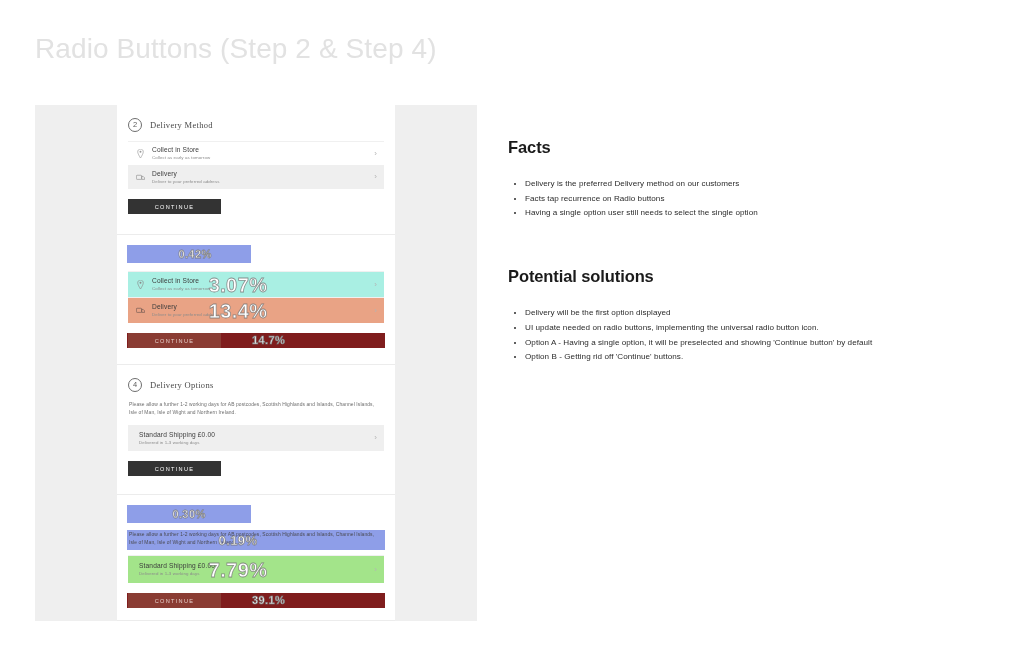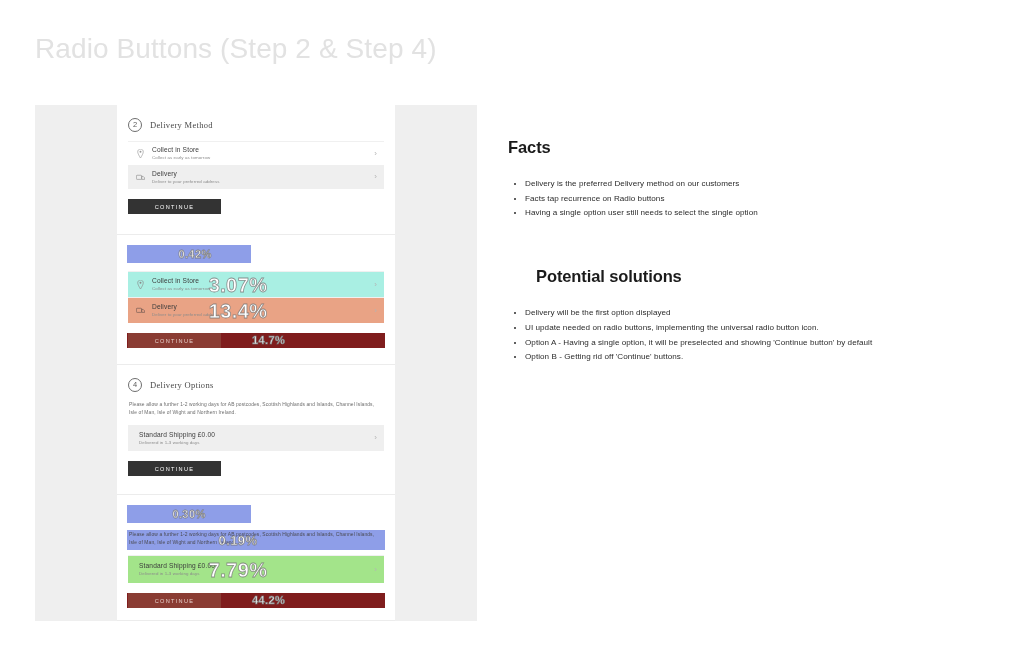--- a/index.html
+++ b/index.html
@@ -152,21 +152,21 @@
   .heat-green  { background: #a3e48a; }
 
   .row-tint { position:absolute; left:0; top:0; right:0; bottom:0; z-index:1; }
 
   
   .right-col { position: absolute; left: 508px; top: 138px; width: 430px; }
   .sec-title {
     font-size: 16.5px; font-weight: 700; color: #1b1b1b;
     letter-spacing: -0.1px; margin: 0 0 20px 0;
   }
-  .sec-title.second { margin-top: 46px; margin-left: 28px; }
+  .sec-title.second { margin-top: 46px; }
   .bullets { margin: 0; padding: 0 0 0 17px; list-style: disc; }
   .bullets li {
     font-size: 8.1px; color: #2b2b2b; line-height: 1.82;
     letter-spacing: 0.05px;
   }
   .bullets li::marker { font-size: 7px; }
 </style>
 </head>
 <body>
 
@@ -315,21 +315,21 @@
           <div class="opt-sub">Delivered in 1-3 working days</div>
         </div>
         <span class="chev" style="position:relative;z-index:2;">›</span>
         <div class="heat" style="left:70px; top:0; width:80px; height:28px; background:transparent;">
           <span class="heat-val" style="font-size:20px;">7.79%</span>
         </div>
       </div>
 
       <div class="cta-wrap">
         <div class="heat heat-pink" style="left:-1px; top:0; width:258px; height:15px; justify-content:flex-start;">
-          <span class="heat-val" style="font-size:11px; margin-left:125px;">44.2%</span>
+          <span class="heat-val" style="font-size:11px; margin-left:125px;">39.1%</span>
         </div>
         <div class="cta hot">CONTINUE</div>
       </div>
     </div>
 
   </div>
 
   <div class="right-col">
     <h2 class="sec-title">Facts</h2>
     <ul class="bullets">

